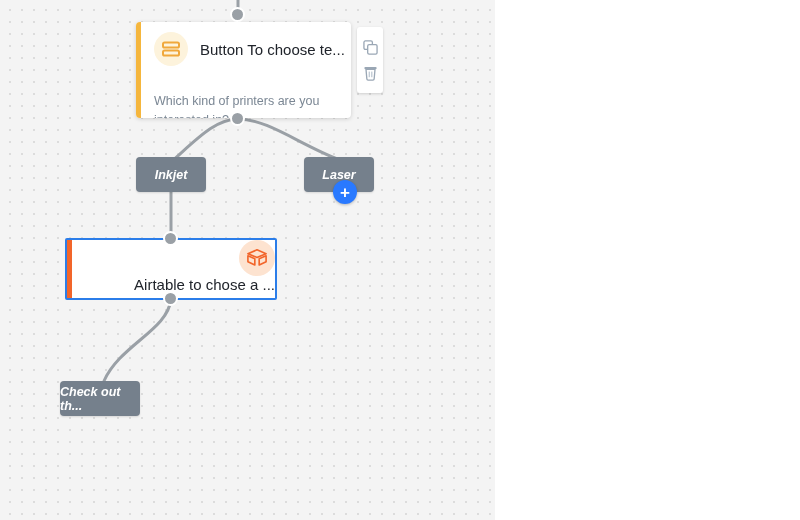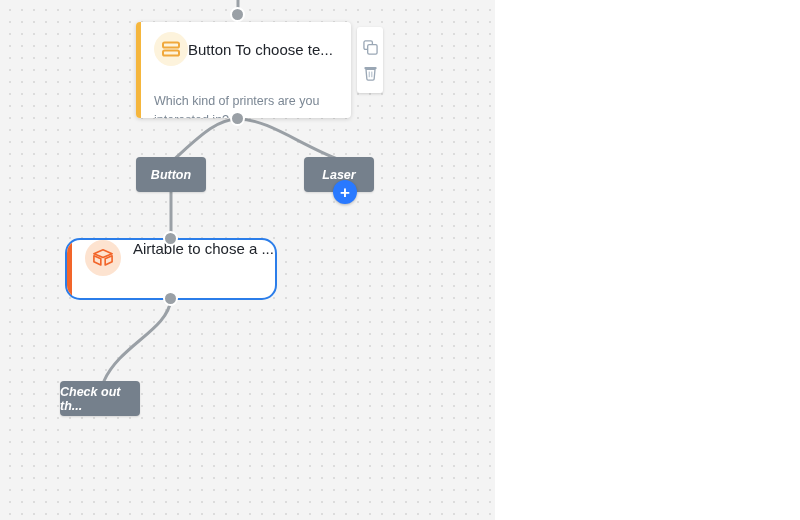--- a/index.html
+++ b/index.html
@@ -46,21 +46,21 @@
     width: 5px; background: #f5b63d;
   }
   .card-head { display: flex; align-items: center; padding: 10px 12px 6px 18px; }
   .card-badge {
     width: 34px; height: 34px; border-radius: 50%;
     background: #fdf3dc;
     display: flex; align-items: center; justify-content: center;
     flex: 0 0 auto;
   }
   .card-title {
-    margin-left: 0;
+    margin-left: 12px;
     font-size: 15px;
     color: #20242b;
     white-space: nowrap;
   }
   .card-sub {
     padding: 2px 14px 12px 18px;
     font-size: 12.5px;
     line-height: 1.5;
     color: #7b8794;
     margin-top: 18px;
@@ -98,24 +98,25 @@
     display: flex; align-items: center; justify-content: center;
     font-size: 17px; line-height: 1; font-weight: bold;
     box-shadow: 0 1px 3px rgba(0,0,0,.25);
   }
 
   
   .node {
     position: absolute;
     background: #ffffff;
     border: 2px solid #2b7de9;
-    border-radius: 15px;
-    box-sizing: border-box;
-    display: flex; align-items: flex-start;
-    overflow: hidden;
+    border-radius: 2px;
+    box-sizing: border-box;
+    display: flex; align-items: flex-end;
+    overflow: hidden;
+    flex-direction: column;
   }
   .node-accent { position: absolute; left: 0; top: 0; bottom: 0; width: 5px; background: #f2652a; }
   .node-badge {
     width: 36px; height: 36px; border-radius: 50%;
     background: #fde3d0;
     display: flex; align-items: center; justify-content: center;
     margin-left: 18px; flex: 0 0 auto;
   }
   .node-title { margin-left: 12px; font-size: 15px; color: #20242b; white-space: nowrap; }
 
@@ -177,21 +178,21 @@
         <svg width="15" height="16" viewBox="0 0 16 17" aria-hidden="true">
           <rect x="1.5" y="2" width="13" height="2.4" rx="1" fill="#9aa7b5"></rect>
           <path d="M3.2,4.6 h9.6 l-0.9,10.2 a1.3,1.3 0 0 1 -1.3,1.2 h-5.2 a1.3,1.3 0 0 1 -1.3,-1.2 z" fill="none" stroke="#9aa7b5" stroke-width="1.4"></path>
           <rect x="6" y="7" width="1.5" height="6" fill="#c3ccd6"></rect>
           <rect x="8.6" y="7" width="1.5" height="6" fill="#c3ccd6"></rect>
         </svg>
       </div>
     </div>
 
     <div class="pill" style="left:136px; top:157px; width:70px; height:35px;">
-      <span>Button</span>
+      <span>Inkjet</span>
     </div>
 
     <div class="pill" style="left:304px; top:157px; width:70px; height:35px;">
       <span>Laser</span>
     </div>
     <div class="plus-badge" style="left:333px; top:180px;">
       <span>+</span>
     </div>
 
     <div class="node" style="left:65px; top:238px; width:212px; height:62px;">

